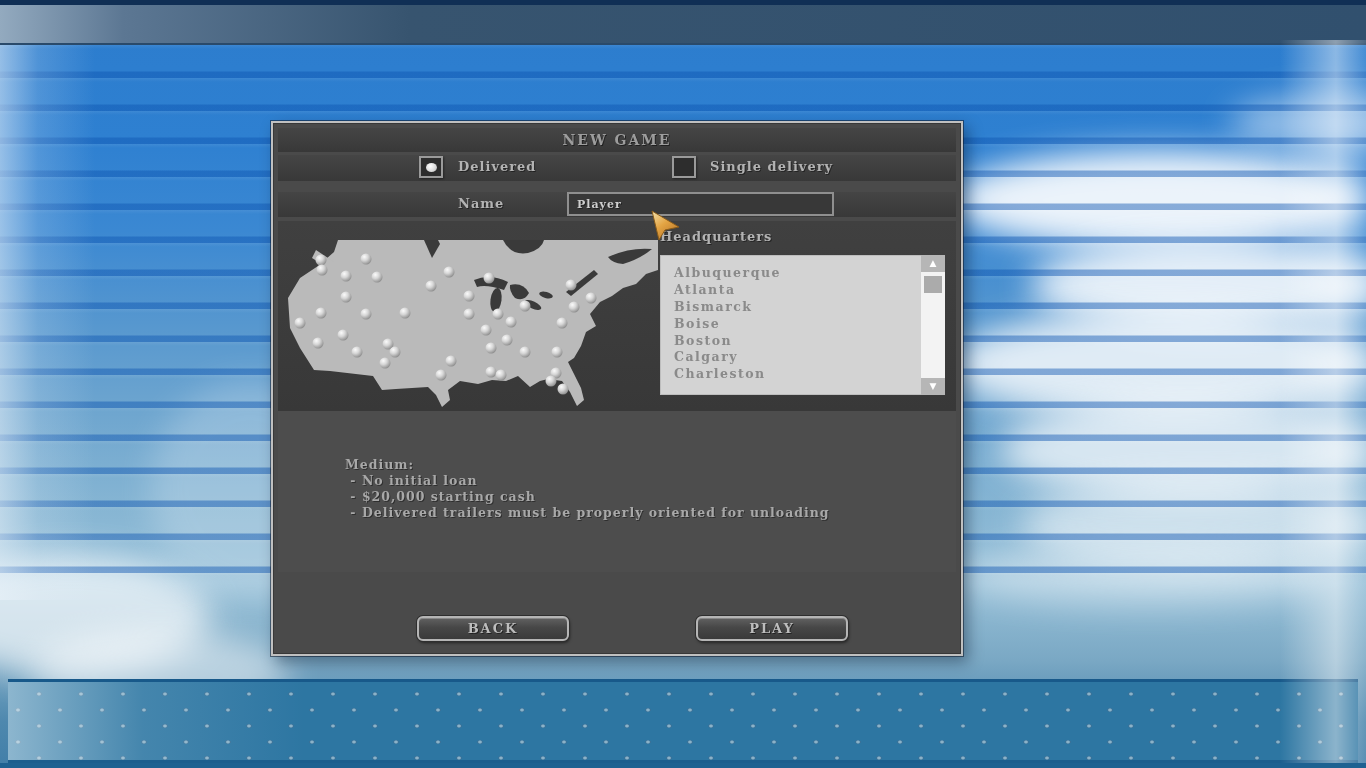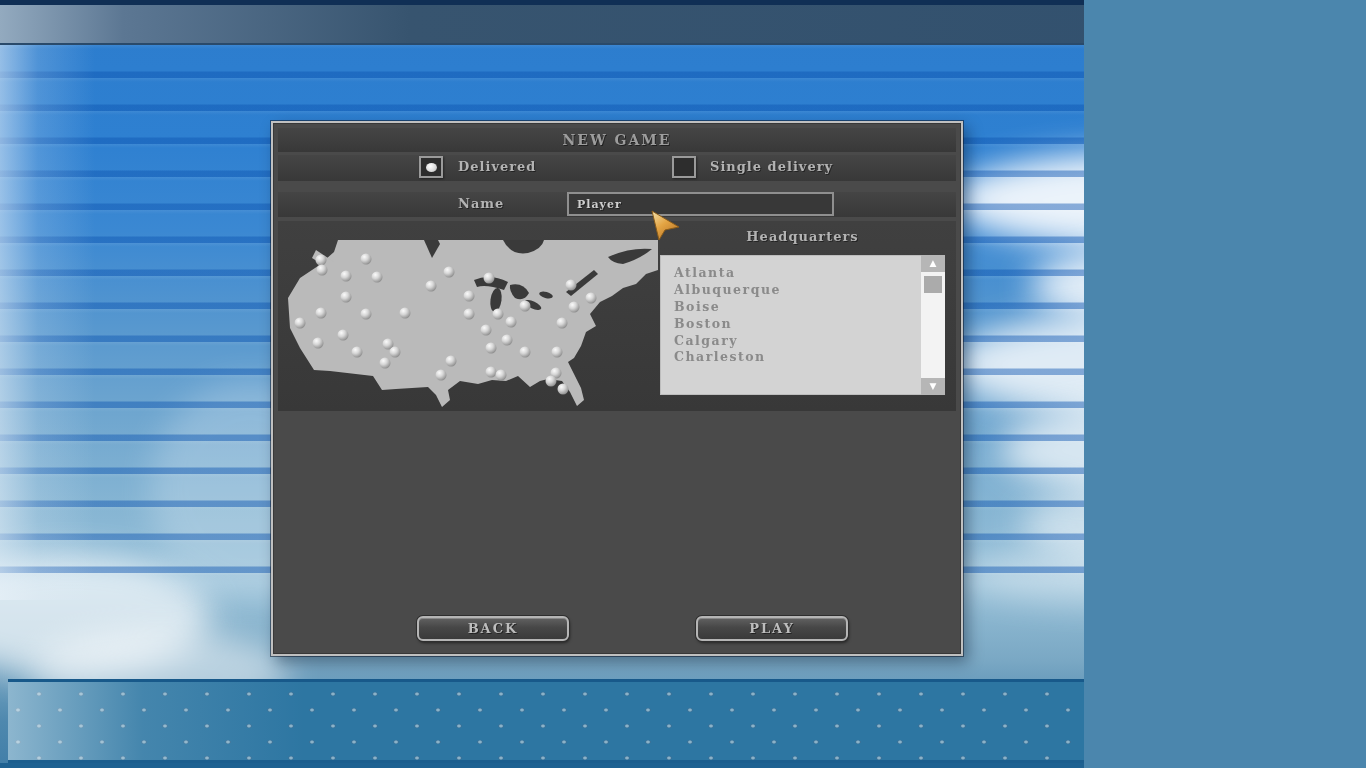--- a/index.html
+++ b/index.html
@@ -1,18 +1,18 @@
 <!DOCTYPE html>
 <html><head>
 <meta charset="utf-8">
 <style>
   * { margin:0; padding:0; box-sizing:border-box; }
   html,body { width:1366px; height:768px; overflow:hidden; background:#4b86ad;
               font-family:"DejaVu Serif", serif; }
-  #stage { position:relative; width:1084px; height:768px; overflow:hidden; }
+  #stage { position:relative; width:1366px; height:768px; overflow:hidden; }
 
   
   .sky { position:absolute; inset:0;
     background:linear-gradient(180deg,#2c7ccd 0%,#2e80d1 18%,#3b88d2 30%,#5697cf 42%,
                #6fa6cf 54%,#86b5d3 66%,#97c0d8 76%,#7aa8c4 86%,#4e88ae 94%,#417ea8 100%); }
   .cloud { position:absolute; background:#fff; border-radius:50%; filter:blur(16px); }
   .c1{left:950px;top:150px;width:420px;height:100px;opacity:.9;}
   .c2{left:1030px;top:240px;width:360px;height:90px;opacity:.85;}
   .c3{left:950px;top:310px;width:430px;height:110px;opacity:.8;}
   .c4{left:1000px;top:400px;width:380px;height:100px;opacity:.7;}
@@ -72,21 +72,21 @@
   .checkbox.checked .dot { display:block; }
 
   .lbl { position:absolute; font-size:13px; line-height:22px; white-space:nowrap; }
 
   .name-input { position:absolute; left:289px; top:0px; width:267px; height:24px;
     background:#383838; border:2px solid #8f8f8f; color:#cfcfcf;
     font-family:"DejaVu Serif", serif; font-weight:bold; font-size:11px; letter-spacing:1px;
     padding:0 8px; text-shadow:1px 1px 0 rgba(0,0,0,.45); outline:none; }
 
   .content-panel { top:98px; height:190px; background:linear-gradient(180deg,#404040,#383838); }
-  .hq-label { position:absolute; left:382px; top:8px; width:285px; text-align:center; font-size:13px; }
+  .hq-label { position:absolute; left:382px; top:8px; width:285px; font-size:13px; }
 
   .map { position:absolute; left:0px; top:19px; width:380px; height:168px; }
 
   .city-list { position:absolute; left:382px; top:34px; width:285px; height:140px;
     background:#d3d3d3; box-shadow:inset 0 0 0 1px #bdbdbd; }
   .list-inner { position:absolute; left:0; top:0; right:25px; bottom:0; padding-top:9px; overflow:hidden; }
   .list-item { height:16.9px; line-height:17px; padding-left:14px; font-size:12.5px;
     font-weight:bold; color:#8a8a8a; letter-spacing:1.5px; }
   .scrollbar { position:absolute; right:0; top:0; width:24px; height:140px; background:#f3f3f3; }
   .sb-btn { position:absolute; left:0; width:24px; height:17px; background:#b6b6b6;
@@ -225,35 +225,46 @@
             <circle cx="163" cy="135" r="5.5" fill="url(#ball)"></circle>
             <circle cx="213" cy="132" r="5.5" fill="url(#ball)"></circle>
             <circle cx="223" cy="135" r="5.5" fill="url(#ball)"></circle>
             <circle cx="273" cy="141" r="5.5" fill="url(#ball)"></circle>
             <circle cx="285" cy="149" r="5.5" fill="url(#ball)"></circle>
           </g>
       </svg>
 
       <div class="city-list">
         <div class="list-inner">
+            <div class="list-item">Albuquerque</div>
             <div class="list-item">Atlanta</div>
-            <div class="list-item">Albuquerque</div>
+            <div class="list-item">Bismarck</div>
             <div class="list-item">Boise</div>
             <div class="list-item">Boston</div>
             <div class="list-item">Calgary</div>
             <div class="list-item">Charleston</div>
           </div>
         <div class="scrollbar">
           <div class="sb-btn sb-up">▲</div>
           <div class="sb-thumb"></div>
           <div class="sb-btn sb-down">▼</div>
         </div>
       </div>
     </div>
 
+    <div class="strip desc-area">
+      <div class="desc-block">
+        <div class="desc-heading">Medium:</div>
+        <div>
+            <div class="desc-line"> - No initial loan</div>
+            <div class="desc-line"> - $20,000 starting cash</div>
+            <div class="desc-line"> - Delivered trailers must be properly oriented for unloading</div>
+          </div>
+      </div>
+    </div>
 
 
     <button class="btn btn-back">BACK</button>
     <button class="btn btn-play">PLAY</button>
   </div>
 
   <svg class="cursor" width="34" height="34" viewBox="0 0 34 34">
     <defs>
       <linearGradient id="curgrad" x1="0" y1="0" x2="0.7" y2="1">
         <stop offset="0" stop-color="#f5e2ab"></stop>

